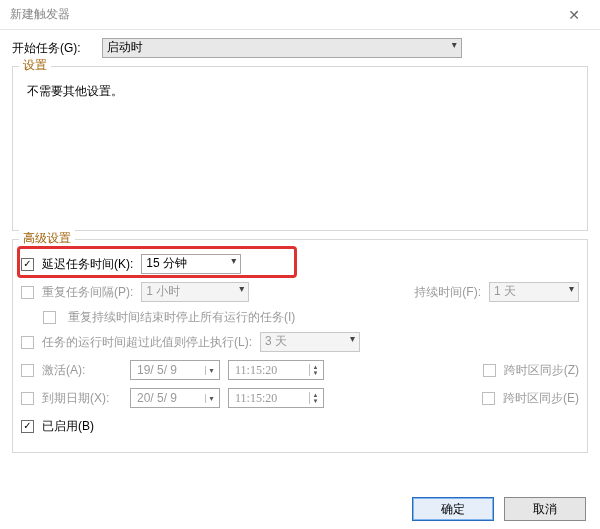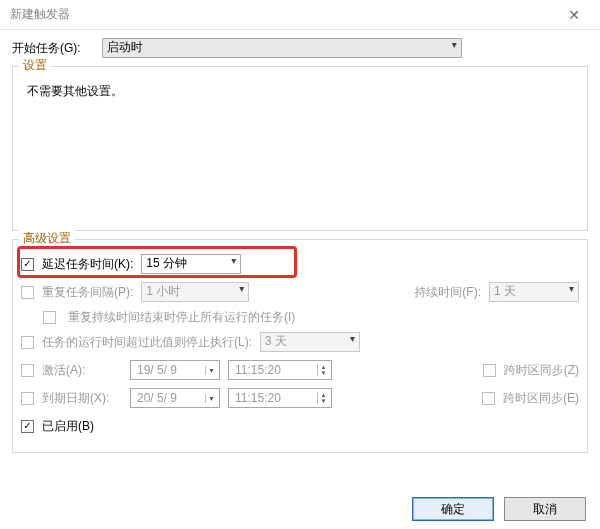--- a/index.html
+++ b/index.html
@@ -112,21 +112,21 @@
     display: inline-flex;
     align-items: center;
     border: 1px solid #a7a7a7;
     background: #fff;
     height: 20px;
     padding: 0 2px 0 6px;
     font-size: 12px;
     gap: 6px;
   }
   .date-field { width: 90px; }
-  .time-field { width: 104px; }
+  .time-field { width: 96px; font-family: Liberation Serif, serif; }
   .spin {
     display: flex;
     flex-direction: column;
     margin-left: auto;
   }
   .spin span {
     font-size: 6px;
     line-height: 6px;
     color: #555;
     border-left: 1px solid #c0c0c0;

